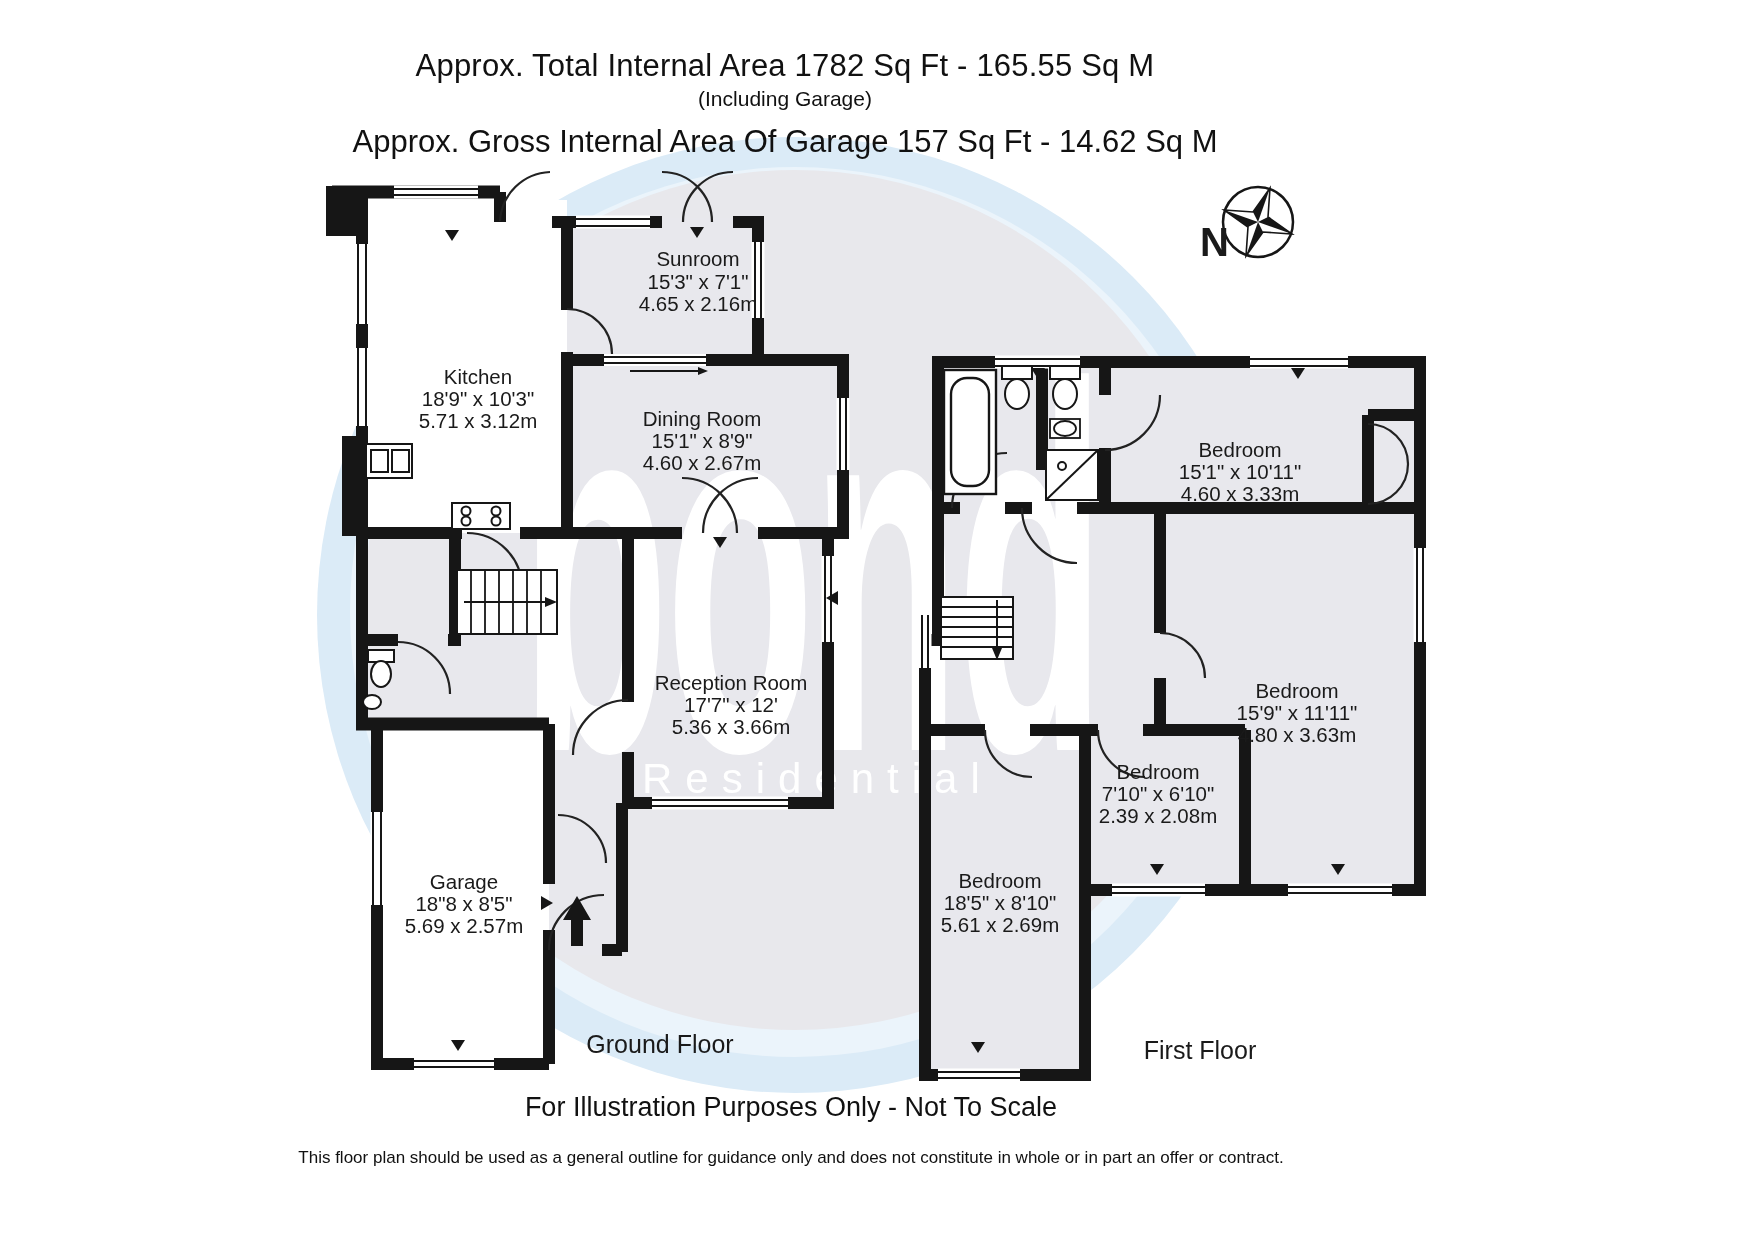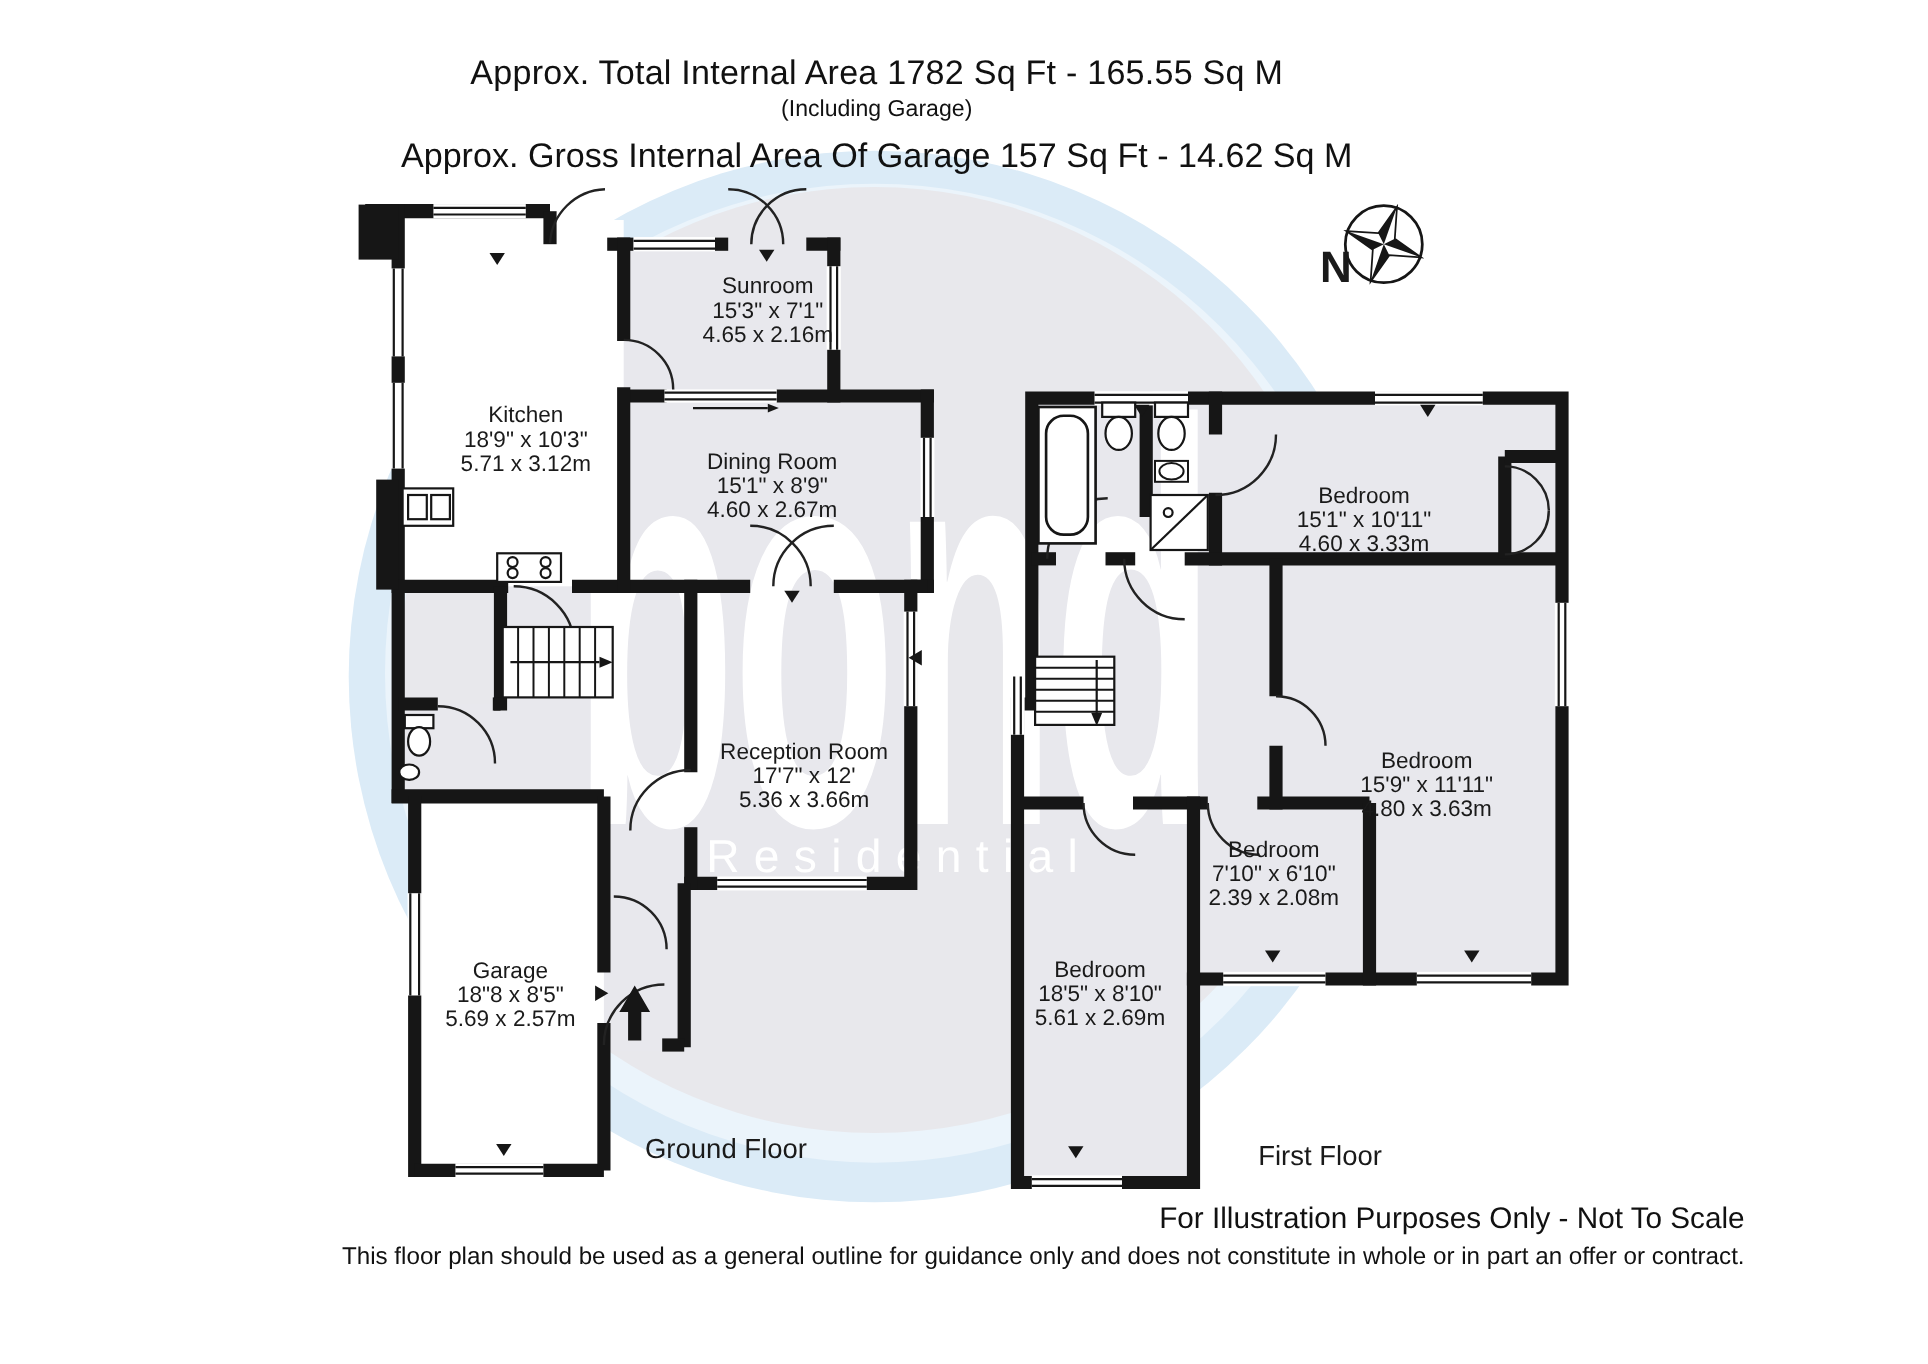--- a/index.html
+++ b/index.html
@@ -7,27 +7,27 @@
         font-family:"Liberation Sans",sans-serif;color:#111;}
   .circ{position:absolute;border-radius:50%;}
   #circ-blue{left:317px;top:137px;width:956px;height:956px;background:#dbebf7;}
   #circ-mid{left:350px;top:167px;width:890px;height:890px;background:#ebf4fb;}
   #circ-gray{left:365px;top:170px;width:860px;height:860px;background:#e8e8ec;}
   .layer{position:absolute;left:0;top:0;}
   #wm-brand{position:absolute;left:520px;top:310px;font-size:520px;line-height:1;font-weight:bold;
             color:#ffffff;transform:scaleX(0.47);transform-origin:0 50%;letter-spacing:-8px;white-space:nowrap;}
   #wm-sub{position:absolute;left:642px;top:758px;font-size:42px;line-height:1;font-weight:400;
           color:#ffffff;letter-spacing:13px;white-space:nowrap;}
-  #header{position:absolute;left:12px;top:48px;width:1570px;text-align:center;}
+  #header{position:absolute;left:0;top:48px;width:1570px;text-align:center;}
   #header .h1{font-size:31px;letter-spacing:0.2px;}
   #header .h2{font-size:21px;margin-top:3px;}
   #header .h3{font-size:31px;margin-top:13px;}
-  #footer{position:absolute;left:16px;top:1092px;width:1570px;text-align:right;}
+  #footer{position:absolute;left:6px;top:1092px;width:1570px;text-align:center;}
   #footer .notice{font-size:27px;}
-  #footer .disc{font-size:22px;line-height:22px;margin-top:8px;}
+  #footer .disc{font-size:17px;line-height:22px;margin-top:24px;}
   svg text{font-family:"Liberation Sans",sans-serif;fill:#1a1a1a;}
   .roomlabel{font-size:20.5px;}
   .floorlabel{font-size:25px;}
 </style>
 </head>
 <body>
 
 <div id="page">
 
   <div class="circ" id="circ-blue"></div>

